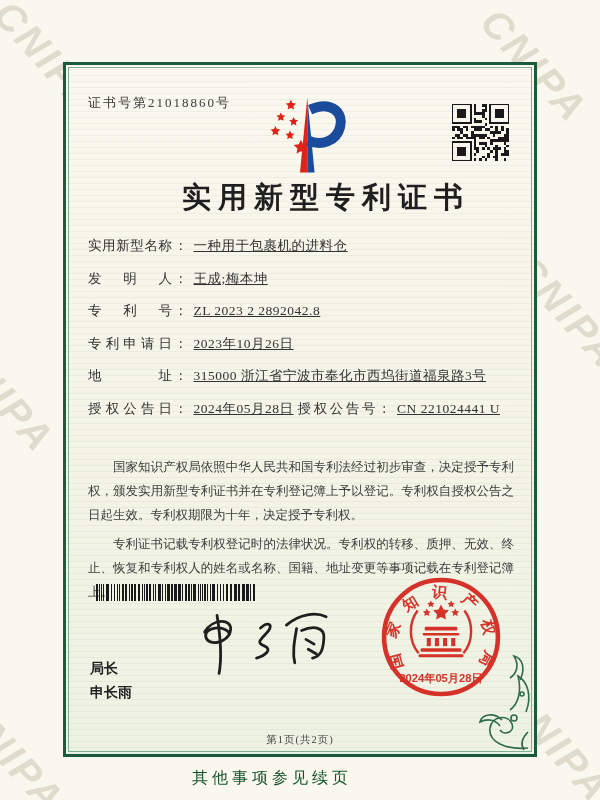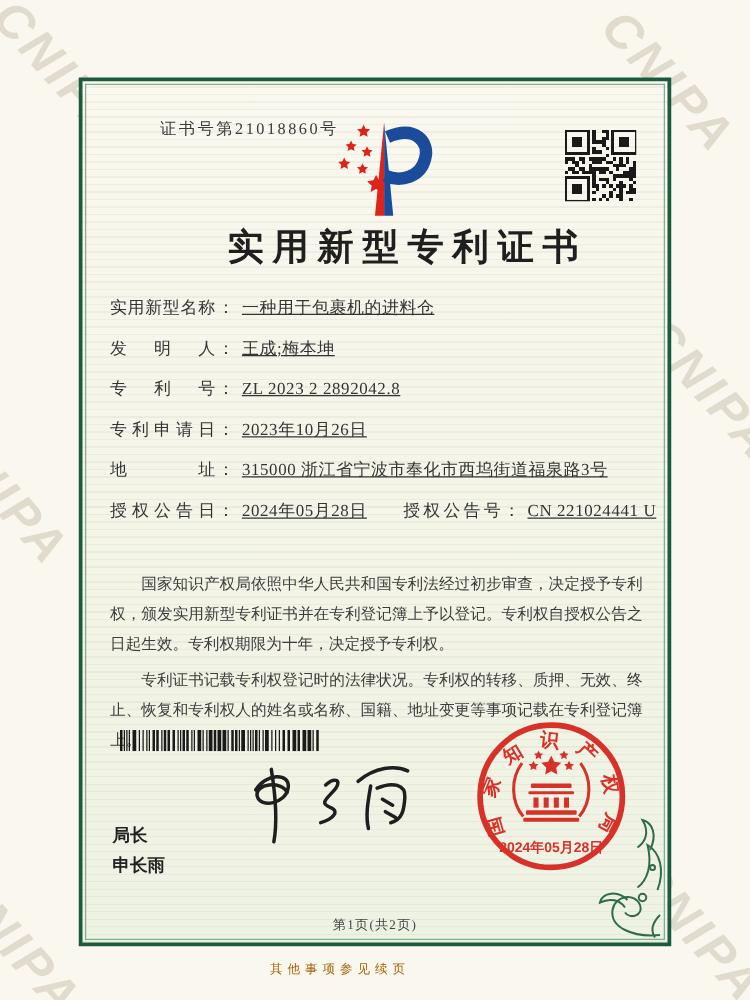--- a/index.html
+++ b/index.html
@@ -27,38 +27,38 @@
       repeating-linear-gradient(0deg, rgba(130,165,135,0.10) 0 1px, rgba(0,0,0,0) 1px 6px),
       linear-gradient(180deg,#fbf8ef 0%,#f4f4e7 55%,#eef2e3 100%);
     z-index:2;
   }
   .frame-inner{
     position:absolute;inset:2px;border:1px solid #7fae91;pointer-events:none;
   }
   
   .cert-no{
     position:absolute;left:88px;top:94px;z-index:3;
-    font-size:13px;letter-spacing:2px;color:#3a3a3a;margin-left:40px;
+    font-size:13px;letter-spacing:2px;color:#3a3a3a;
   }
   .logo{position:absolute;left:252px;top:96px;z-index:3;}
   .qr{position:absolute;left:452px;top:104px;z-index:3;}
   .title{
     position:absolute;left:0;top:178px;width:600px;text-align:center;z-index:3;
     font-size:29px;font-weight:bold;letter-spacing:7px;color:#1f1f1f;padding-left:26px;
   }
   
   .fields{position:absolute;left:88px;top:230px;width:430px;z-index:3;font-size:13.5px;text-decoration:underline;}
   .row{height:32.5px;line-height:32.5px;white-space:nowrap;}
   .flabel{
     display:inline-block;width:84px;vertical-align:top;
     text-align:justify;text-align-last:justify;
   }
   .colon{display:inline-block;margin:0 6px 0 2px;}
   .fvalue{letter-spacing:0.5px;}
-  .pair2{margin-left:29px;}
+  .pair2{margin-left:4px;}
   .pair2 .flabel{width:78px;}
   
   .paras{
     position:absolute;left:88px;top:455px;width:426px;z-index:3;
     font-size:12.5px;line-height:1.92;text-align:justify;color:#3c3c3c;
   }
   .paras p{margin:0 0 5px 0;text-indent:2em;}
   
   .barcode{position:absolute;left:96px;top:584px;z-index:3;}
   .signer{
@@ -71,21 +71,21 @@
   .seal{position:absolute;left:380px;top:576px;z-index:4;opacity:0.95;}
   
   .flourish{position:absolute;left:472px;top:648px;z-index:3;}
   
   .page-info{
     position:absolute;left:0;top:733px;width:600px;text-align:center;z-index:3;
     font-size:10.5px;color:#444;letter-spacing:1px;
   }
   .footer-note{
     position:absolute;left:0;top:768px;width:544px;text-align:center;z-index:3;
-    font-size:10px;letter-spacing:4px;color:#a16207;
+    font-size:16px;letter-spacing:4px;color:#14532d;
   }
 </style>
 </head>
 <body>
 
 <div class="wm" style="left:18px;top:-8px">CNIPA</div>
 <div class="wm" style="left:505px;top:0px">CNIPA</div>
 <div class="wm" style="left:208px;top:100px">CNIPA</div>
 <div class="wm" style="left:538px;top:246px">CNIPA</div>
 <div class="wm" style="left:-28px;top:330px">CNIPA</div>

